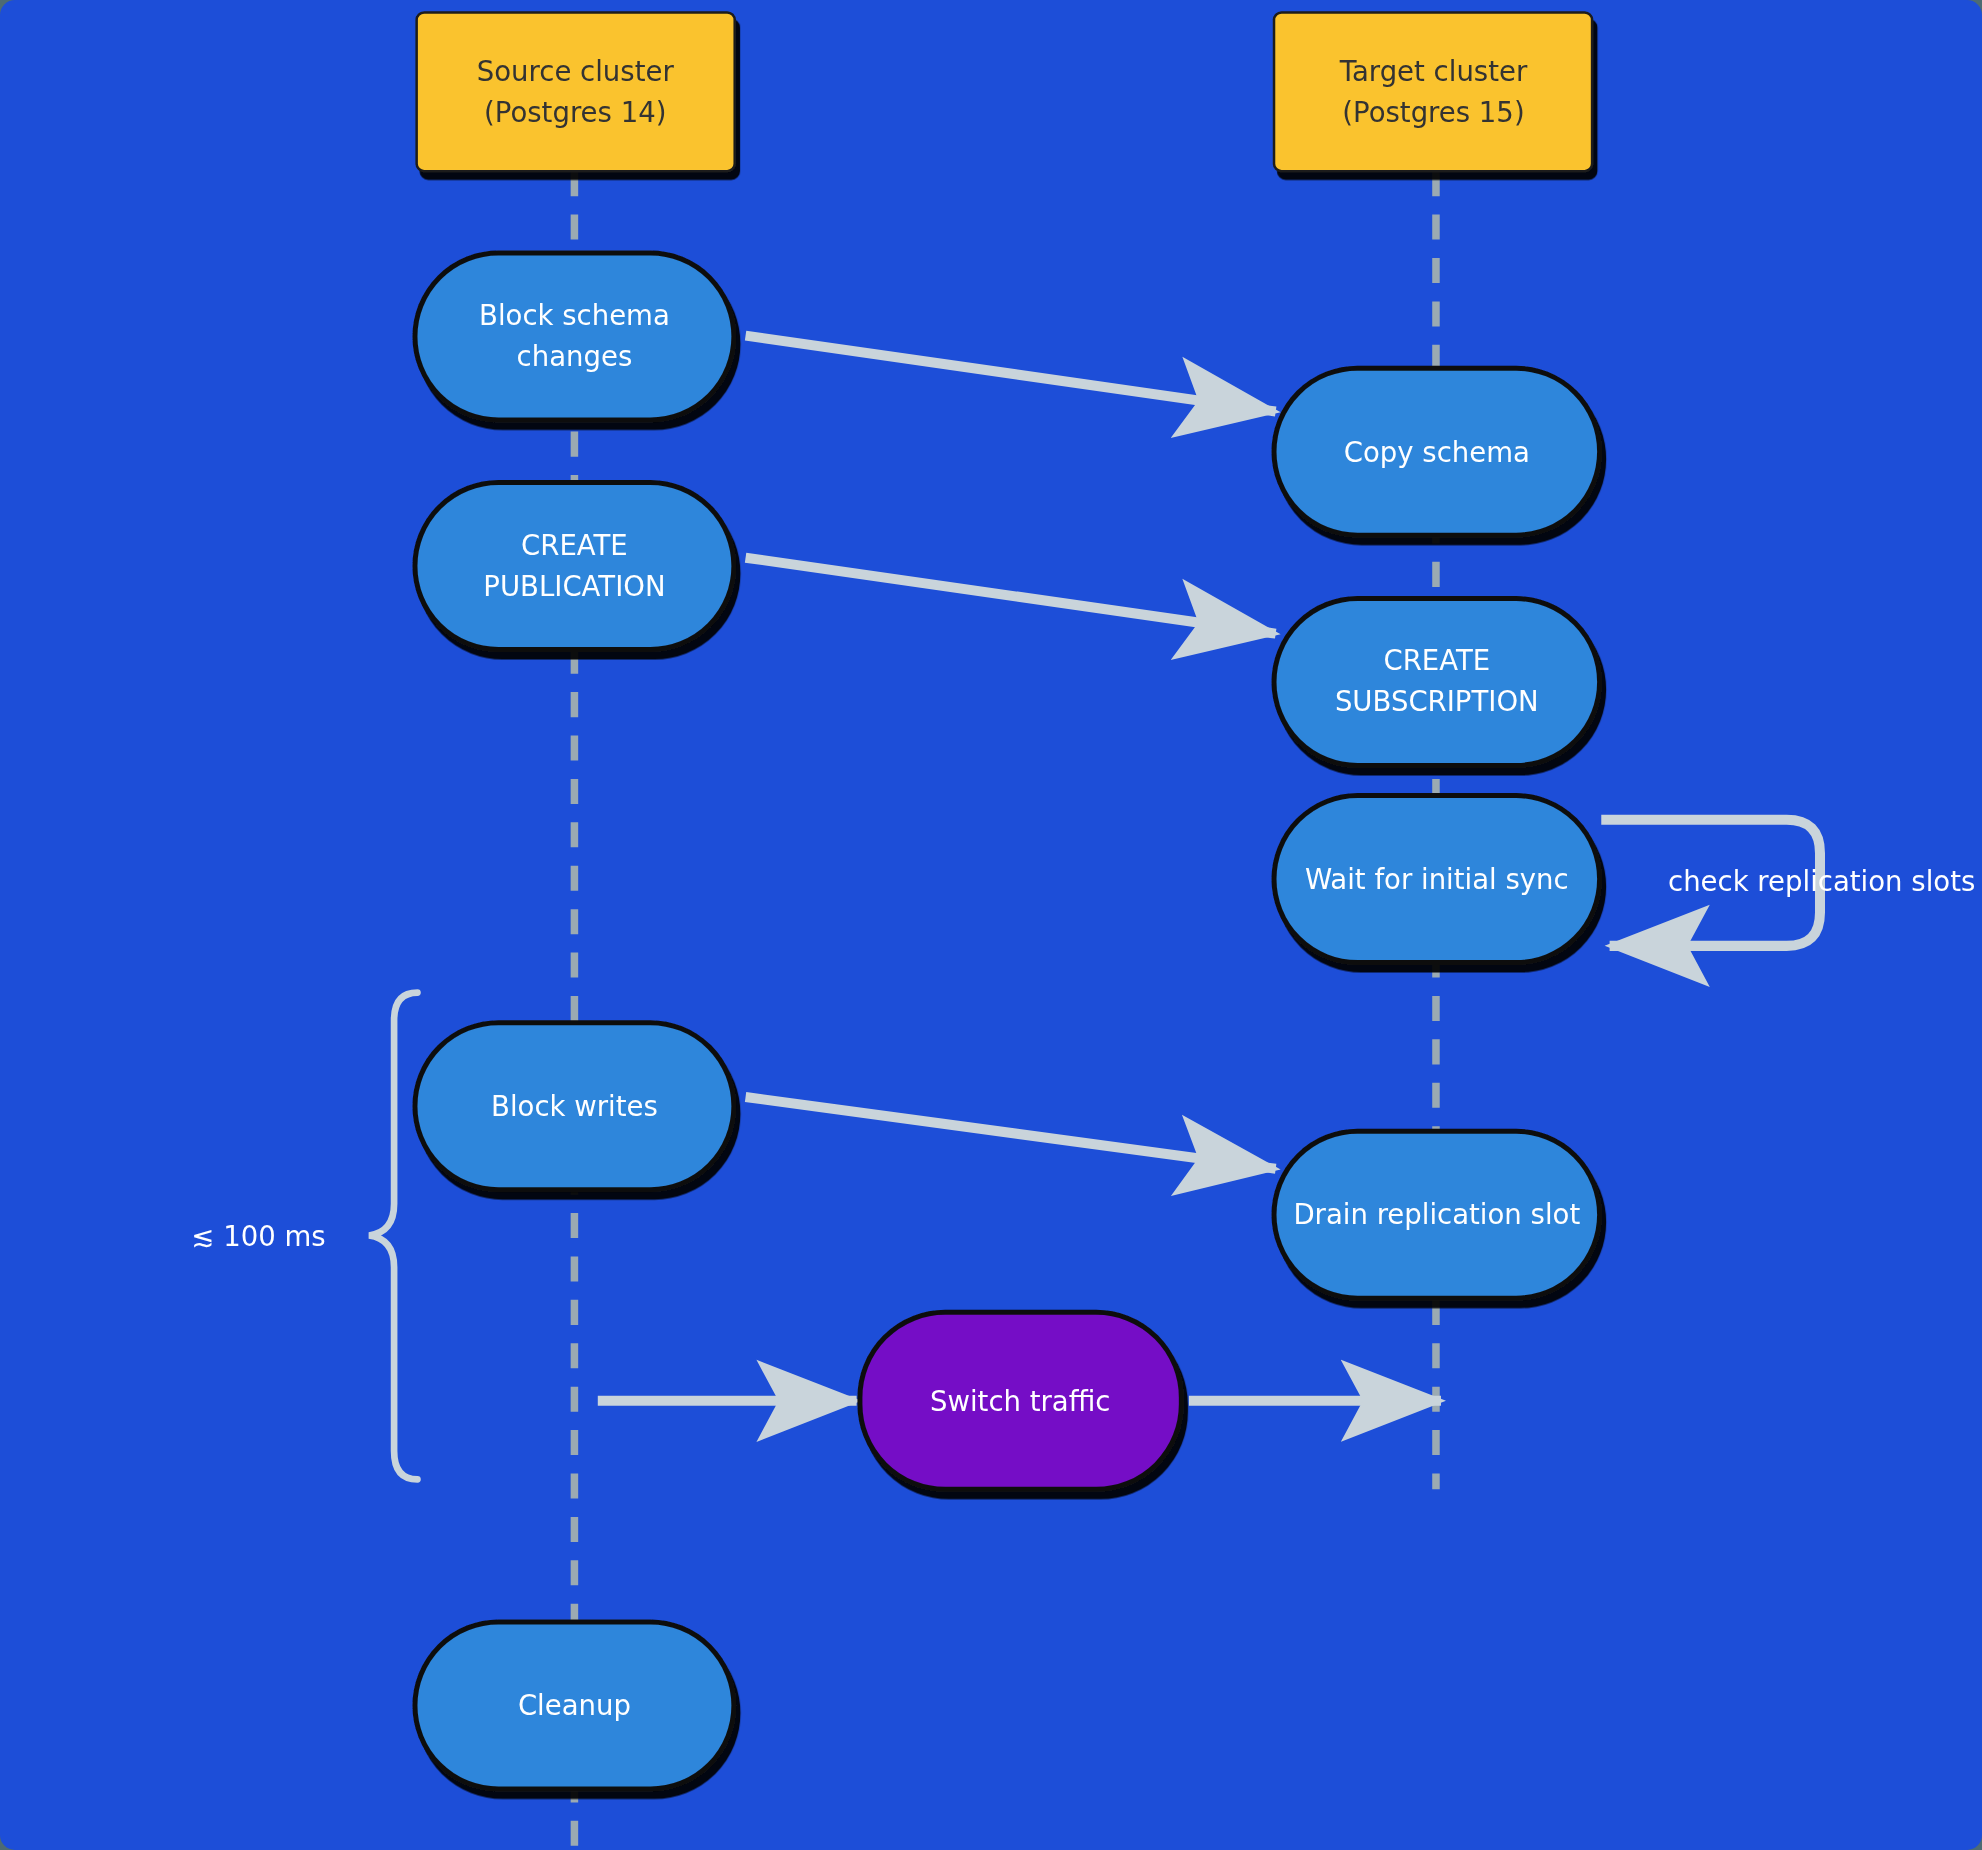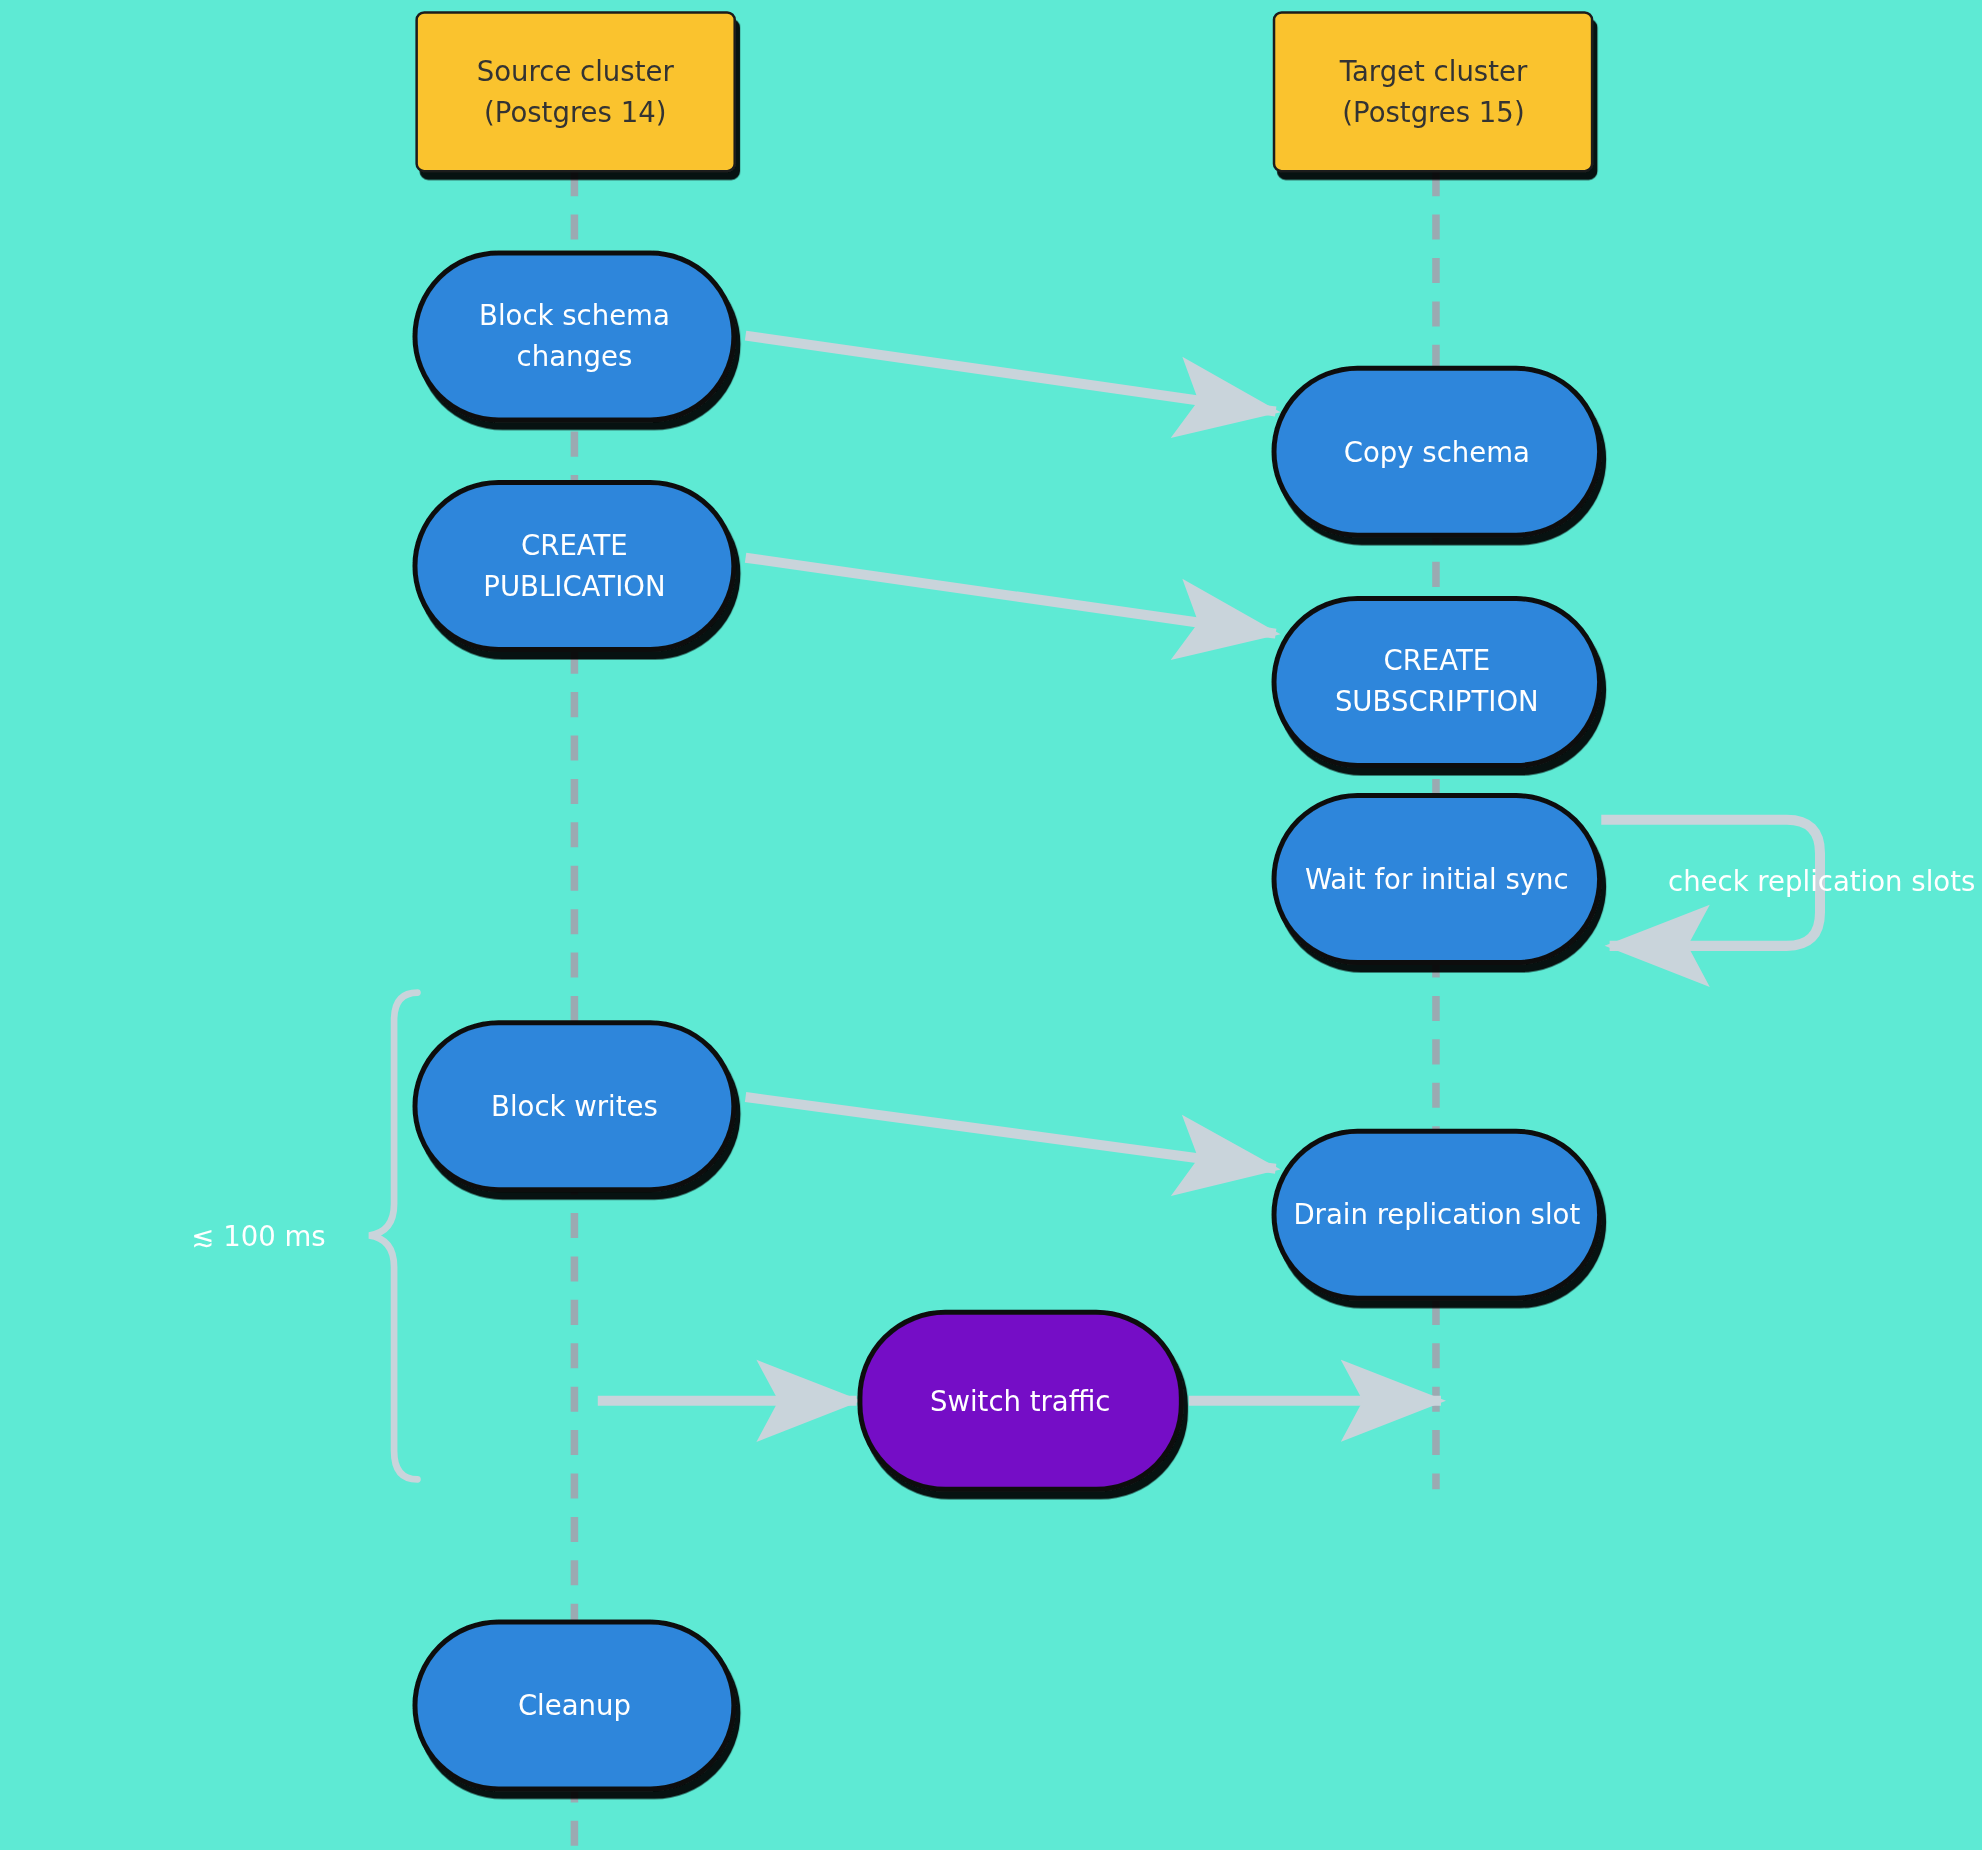--- a/index.html
+++ b/index.html
@@ -10,21 +10,22 @@
   body {
     width: 1982px;
     height: 1850px;
     overflow: hidden;
     font-family: "DejaVu Sans", sans-serif;
   }
   #canvas {
     position: relative;
     width: 1982px;
     height: 1850px;
-    background: #5eead4;
+    background: #1d4ed8;
+    border-radius: 15px;
   }
   svg#diagram {
     position: absolute;
     top: 0;
     left: 0;
     width: 1982px;
     height: 1850px;
     display: block;
   }
   .node-label {

